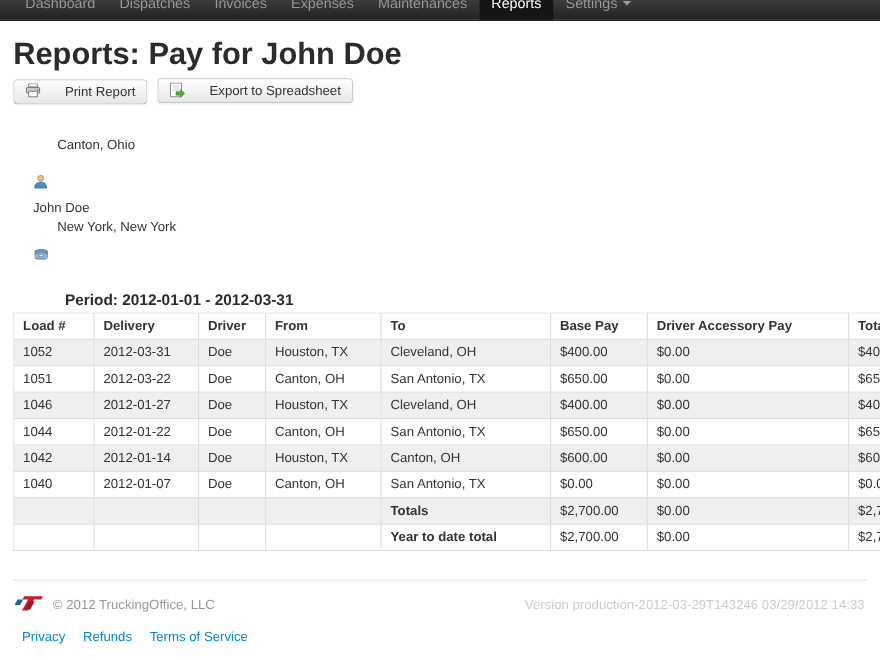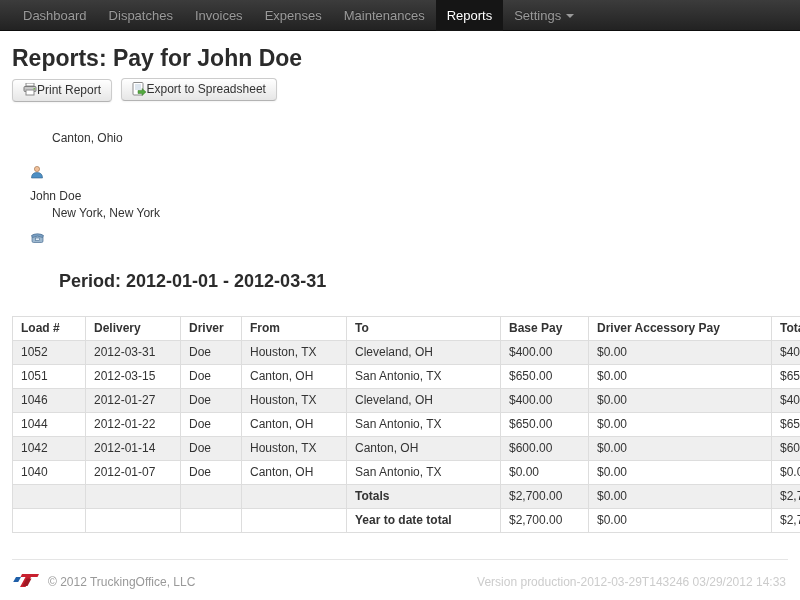--- a/index.html
+++ b/index.html
@@ -1,48 +1,48 @@
 <!DOCTYPE html>
 <html><head>
 <meta charset="utf-8">
 <style>
   * { margin:0; padding:0; box-sizing:border-box; }
   html,body { width:800px; height:600px; overflow:hidden; background:#fff;
               font-family:"Liberation Sans", sans-serif; }
 
   
-  .navbar { height:31px; background:linear-gradient(#3c3c3c,#222);
-            border-bottom:1px solid #0d0d0d; display:flex; align-items:flex-start;
+  .navbar { height:19px; background:linear-gradient(#3c3c3c,#222);
+            border-bottom:1px solid #0d0d0d; display:flex; align-items:flex-end;
             padding-left:12px; }
   .nav-item { color:#9a9a9a; font-size:13px; line-height:31px; padding:0 11px;
               text-decoration:none; cursor:pointer; display:flex; align-items:center; gap:5px;
               text-shadow:0 -1px 0 rgba(0,0,0,.25); }
   .nav-item.active { color:#fff; background:#151515; }
   .caret { display:inline-block; width:0; height:0; border-left:4px solid transparent;
            border-right:4px solid transparent; border-top:4px solid #9a9a9a; }
 
   
   .content { padding-left:12px; }
-  h1.page-title { font-size:23px; font-weight:bold; color:#2b2b2b; margin:14px 0 6px; }
+  h1.page-title { font-size:28px; font-weight:bold; color:#2b2b2b; margin:14px 0 6px; }
 
   .toolbar { margin-bottom:4px; }
-  .btn { display:inline-flex; align-items:center; gap:0; padding:3px 10px 4px;
+  .btn { display:inline-flex; align-items:center; gap:22px; padding:3px 10px 4px;
          font-size:12px; color:#333; background:linear-gradient(#ffffff,#e6e6e6);
          border:1px solid #ccc; border-bottom-color:#b3b3b3; border-radius:4px;
          cursor:pointer; margin-right:5px; box-shadow:inset 0 1px 0 rgba(255,255,255,.2), 0 1px 2px rgba(0,0,0,.05);
          font-family:"Liberation Sans", sans-serif; }
 
   .info { margin-top:26px; font-size:12px; color:#333; }
   .info-row { display:flex; align-items:flex-start; padding-left:18px; min-height:28px; }
   .info-icon { width:22px; flex:0 0 22px; padding-top:1px; }
   .info-text { padding-top:3px; }
   .gap-top { margin-top:8px;flex-direction:column; }
   .phone-row { min-height:18px; }
 
-  .period-heading { font-size:18px; font-weight:bold; color:#2b2b2b; margin:22px 0 24px;padding-left:47px; }
+  .period-heading { font-size:14px; font-weight:bold; color:#2b2b2b; margin:22px 0 4px;padding-left:47px; }
 
   
   .table-wrap { width:788px; overflow:hidden; }
   table.report { border-collapse:collapse; table-layout:fixed; width:1000px;
                  font-size:12px; color:#333; }
   .report th, .report td { border:1px solid #ddd; padding:5px 8px; text-align:left;
                            white-space:nowrap; overflow:hidden; line-height:13px; }
   .report thead th { font-weight:bold; background:#fff; }
   .report tbody tr:nth-child(odd) { background:#efefef; }
   .report tbody tr.summary td:nth-child(5) { font-weight:bold;margin-left:48px; }
@@ -163,21 +163,21 @@
             <td>2012-03-31</td>
             <td>Doe</td>
             <td>Houston, TX</td>
             <td>Cleveland, OH</td>
             <td>$400.00</td>
             <td>$0.00</td>
             <td>$400.00</td>
           </tr>
           <tr>
             <td>1051</td>
-            <td>2012-03-15</td>
+            <td>2012-03-22</td>
             <td>Doe</td>
             <td>Canton, OH</td>
             <td>San Antonio, TX</td>
             <td>$650.00</td>
             <td>$0.00</td>
             <td>$650.00</td>
           </tr>
           <tr>
             <td>1046</td>
             <td>2012-01-27</td>

